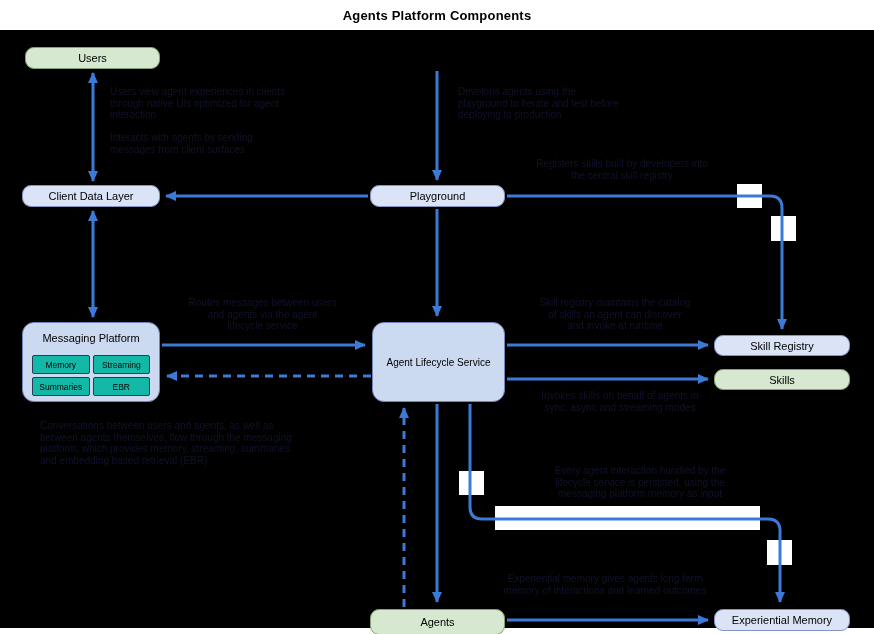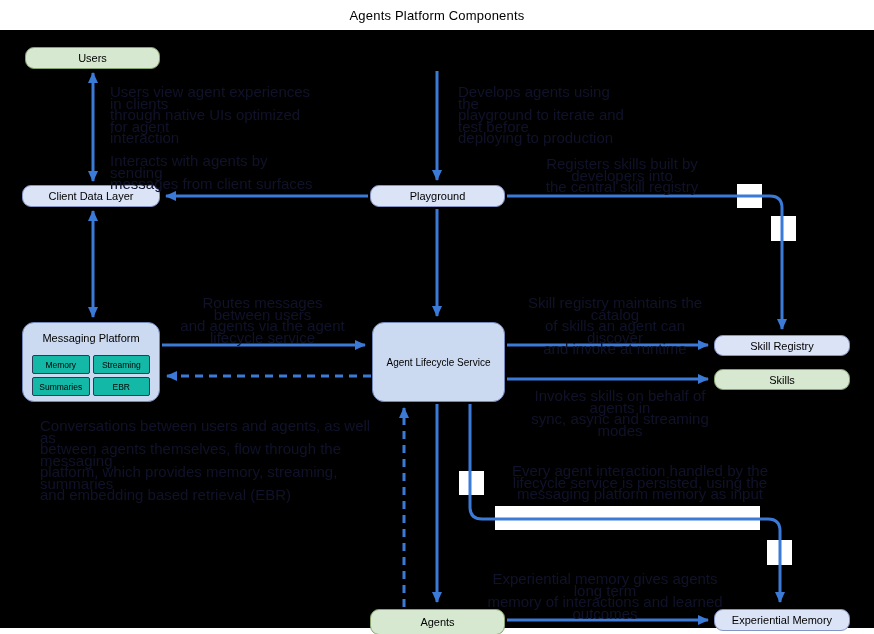--- a/index.html
+++ b/index.html
@@ -5,21 +5,21 @@
   * { margin:0; padding:0; box-sizing:border-box; }
   body { background:#222; font-family:"Liberation Sans", sans-serif; }
   .canvas {
     position:relative; width:874px; height:634px; background:#000000;
     overflow:hidden; margin:0 auto;
   }
   .titlebar {
     position:absolute; left:0; top:0; width:874px; height:30px;
     background:#ffffff; display:flex; align-items:center; justify-content:center;
   }
-  .title { font-size:13px; font-weight:normal; color:#000; letter-spacing:0.2px; }
+  .title { font-size:13px; font-weight:bold; color:#000; letter-spacing:0.2px; }
   .bottombar {
     position:absolute; left:0; top:628px; width:874px; height:6px; background:#ffffff;
   }
   svg.connectors { position:absolute; left:0; top:0; }
 
   .node {
     position:absolute; display:flex; align-items:center; justify-content:center;
     font-size:11px; color:#000; border-radius:9px; text-align:center;
   }
   .node.green  { background:#d6e8d0; border:1px solid #85a36f; }
@@ -35,21 +35,21 @@
   }
   .subbox {
     background:#14b8a6; border:1px solid #2c3a55; border-radius:2px;
     font-size:8.5px; color:#000; text-align:center; padding:3px 0; height:19px;
     display:flex; align-items:center; justify-content:center;
   }
   .als-label { position:absolute; width:100%; top:0; height:100%;
     display:flex; align-items:center; justify-content:center; font-size:10px; }
 
   .edge-label {
-    position:absolute; font-size:15px; line-height:11.5px; color:#10122a;
+    position:absolute; font-size:10px; line-height:11.5px; color:#10122a;
     white-space:pre-line;
   }
   .edge-label.center { text-align:center; }
 </style>
 </head>
 <body>
 
 <div class="canvas">
 
   <svg class="connectors" width="874" height="634" viewBox="0 0 874 634">

